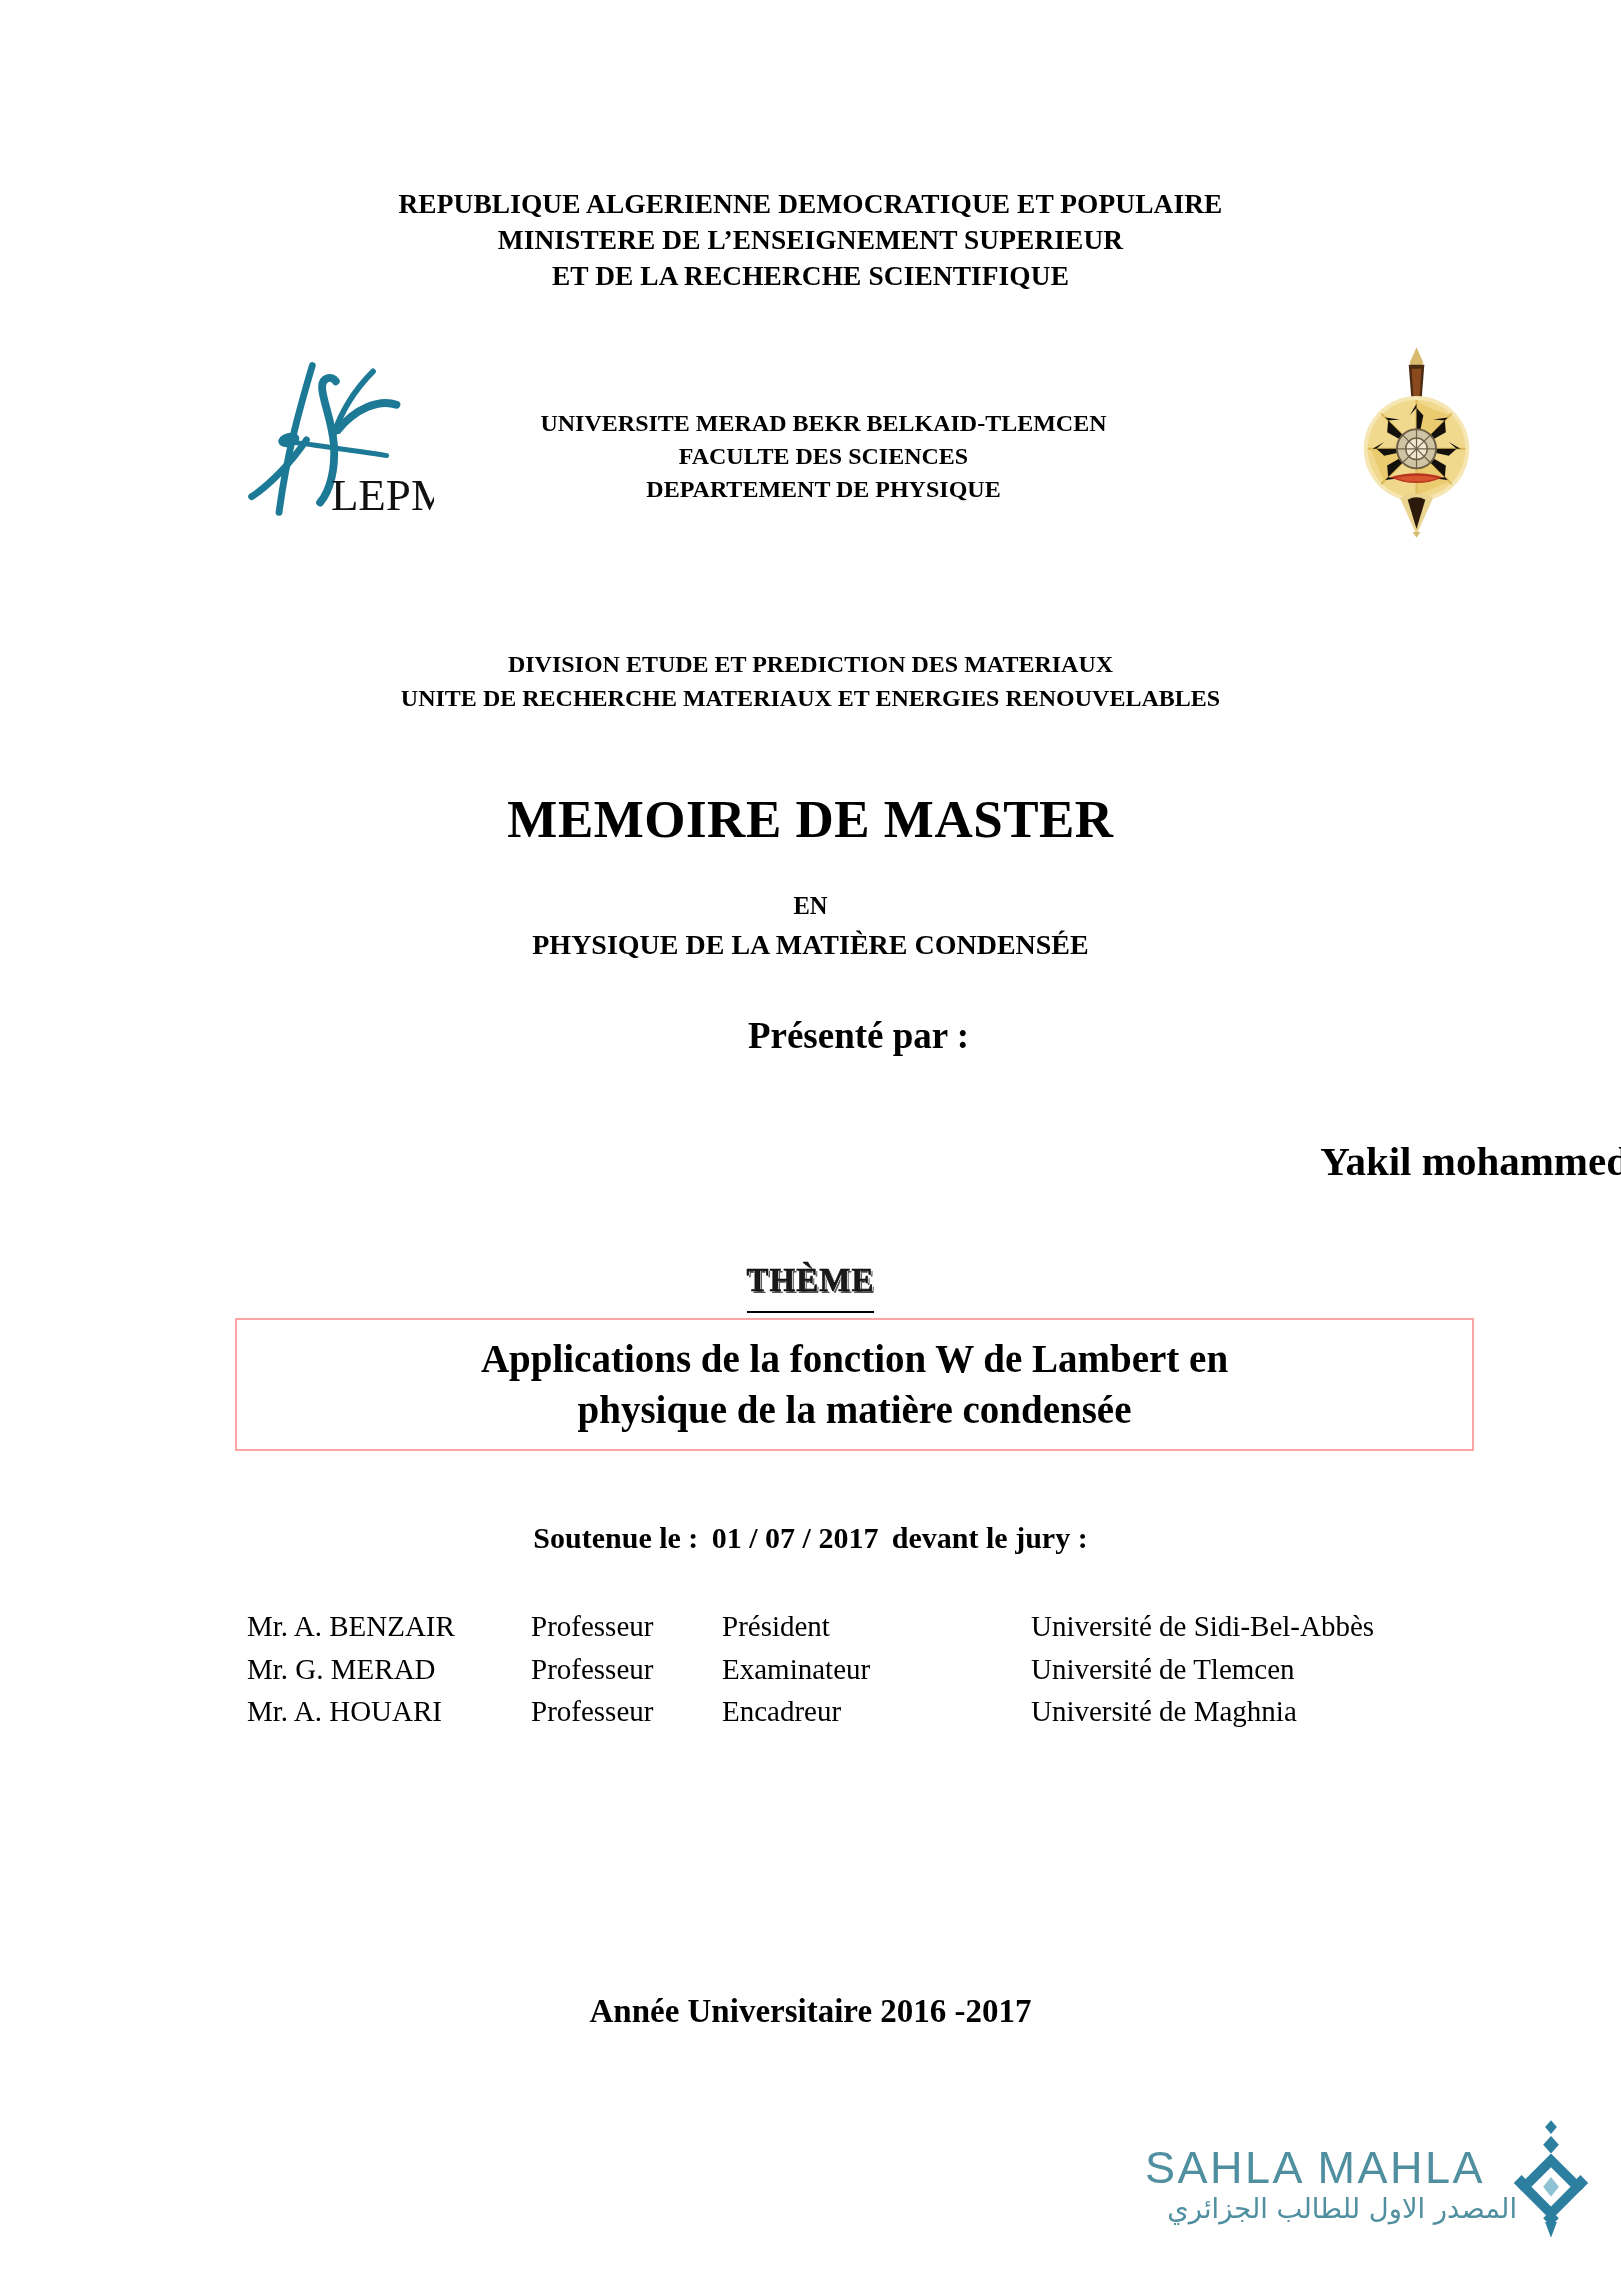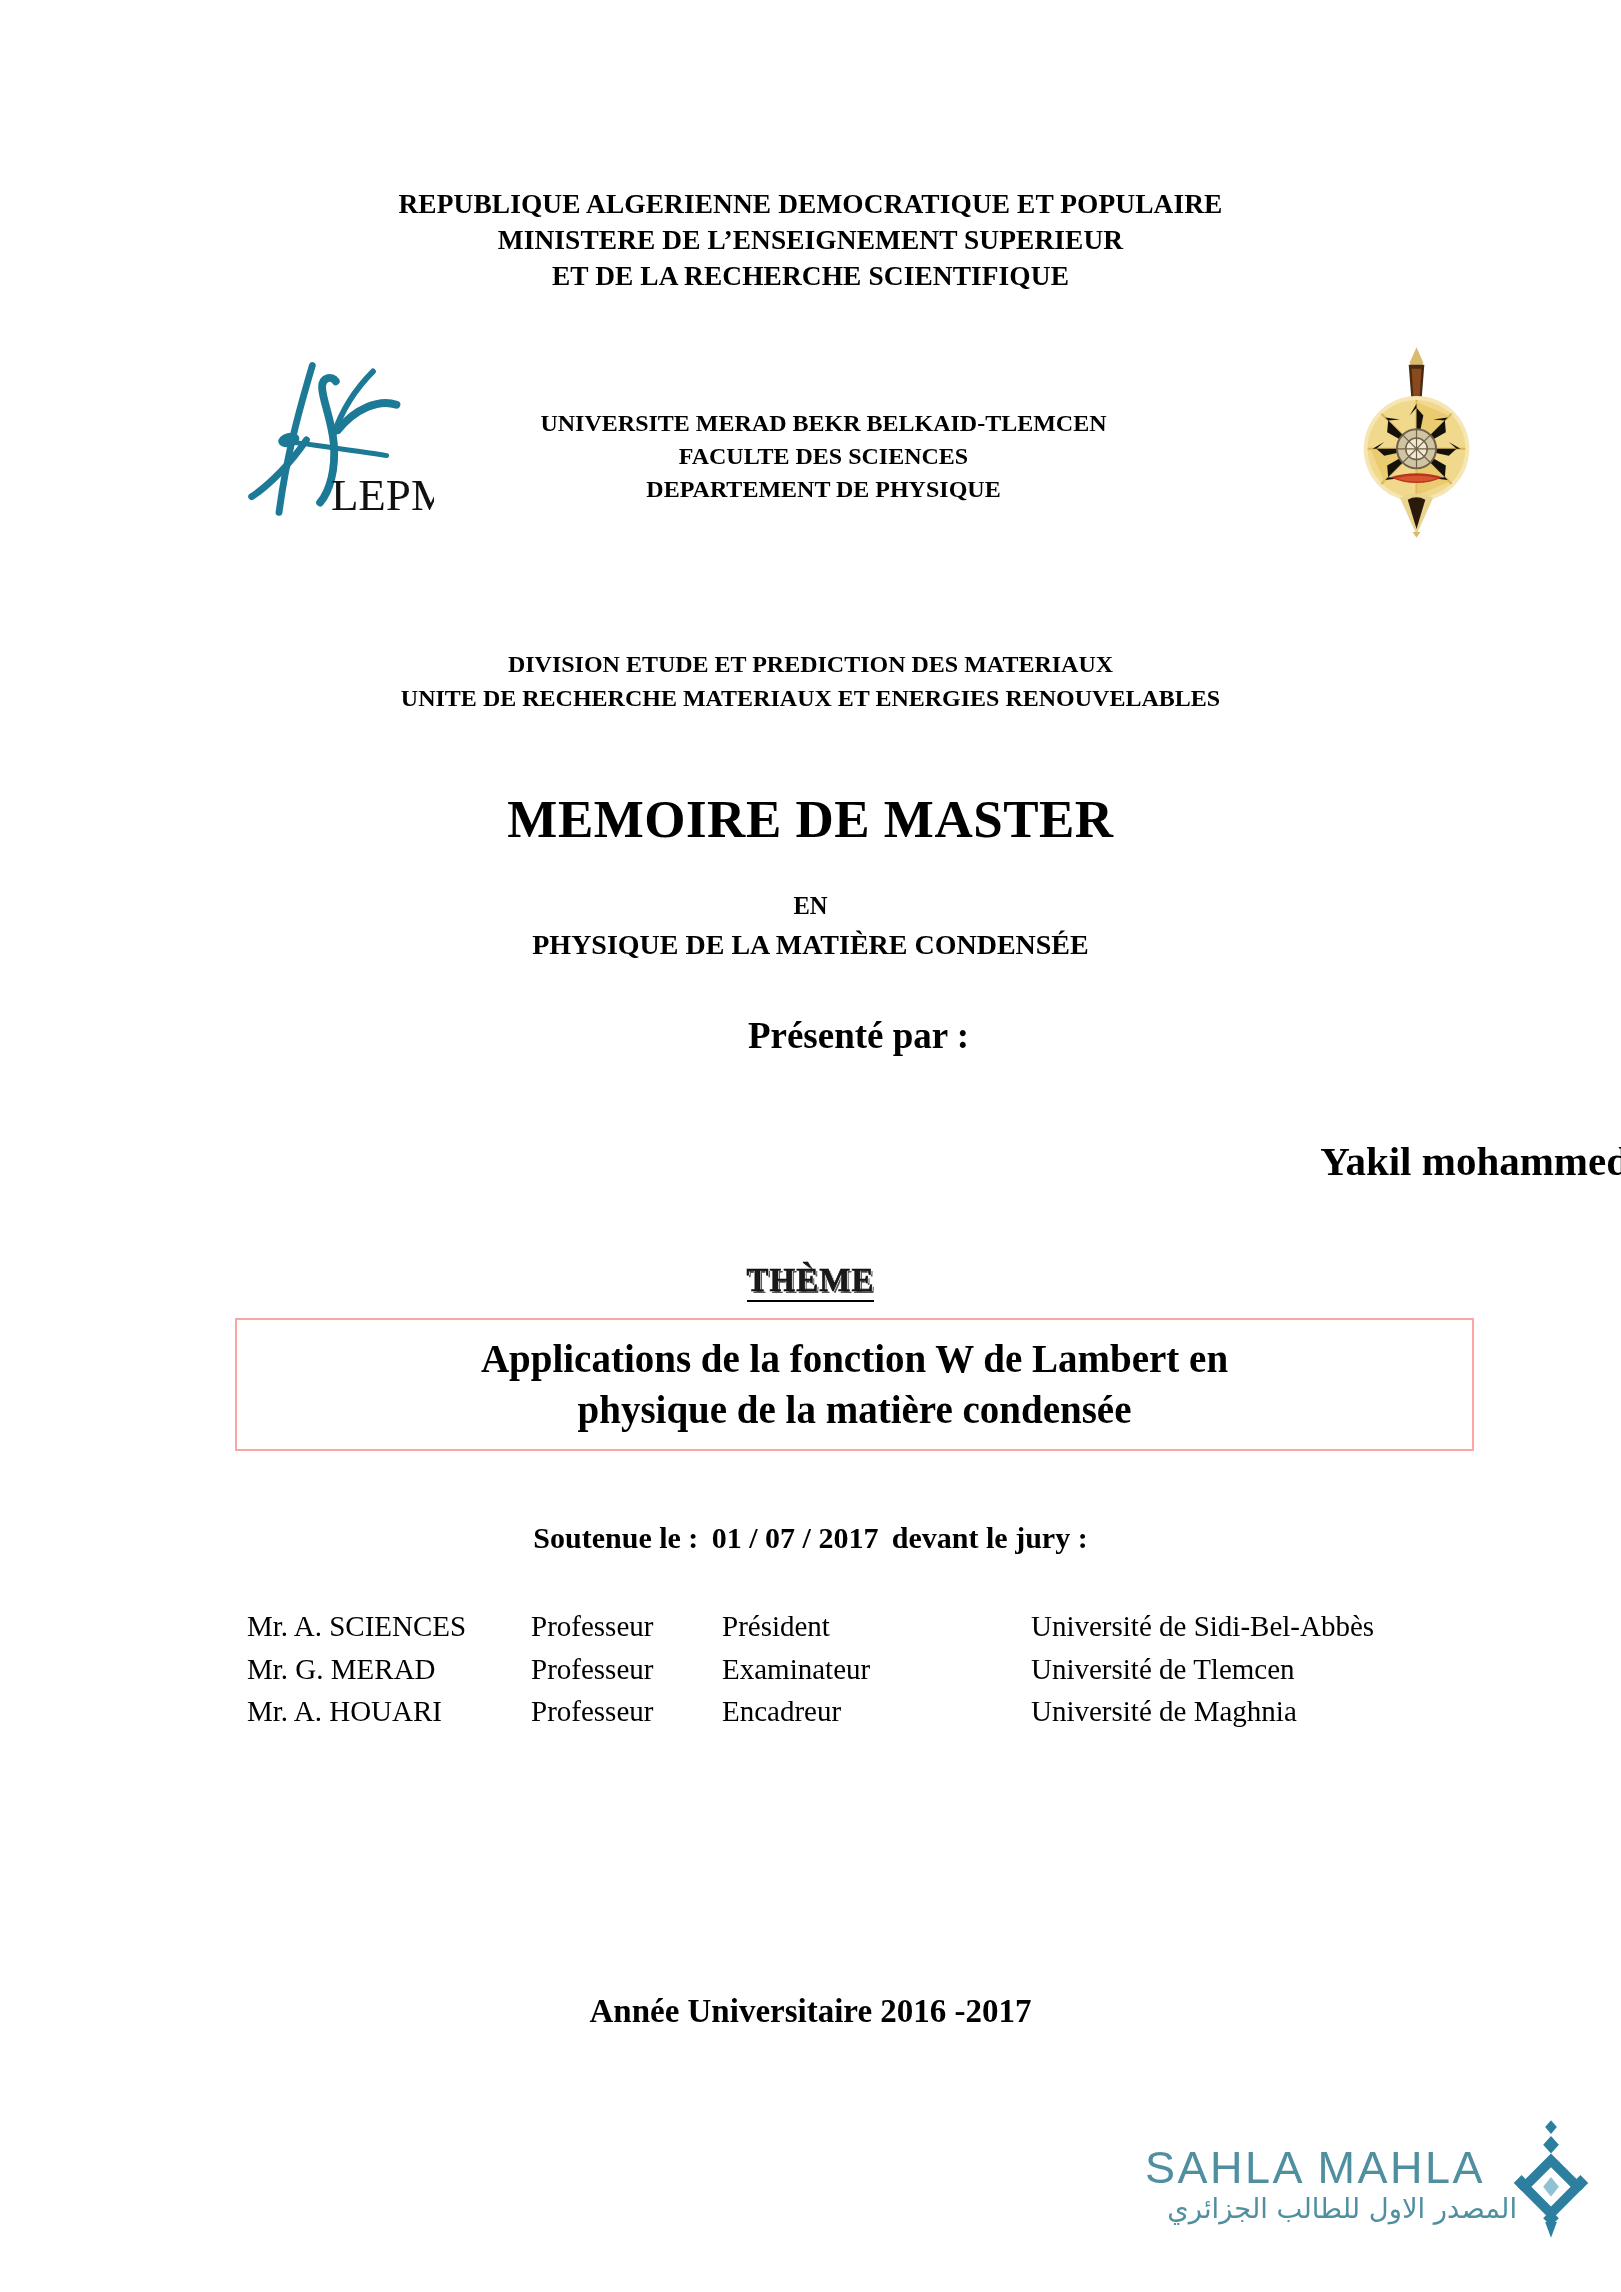--- a/index.html
+++ b/index.html
@@ -147,21 +147,21 @@
     color: #1a1a1a;
     text-shadow:
        1px 0 0 #ffffff,
       -1px 0 0 #ffffff,
        2px 2px 0 #555555;
     -webkit-text-stroke: 0.6px #000000;
   }
   .theme-label .inner {
     display: inline-block;
     border-bottom: 2px solid #000000;
-    padding-bottom: 1px;
+    padding-bottom: 12px;
   }
 
   .theme-box {
     position: absolute;
     left: 235px;
     top: 1318px;
     width: 1239px;
     height: 133px;
     border: 2px solid #fca5a5;
     box-sizing: border-box;
@@ -381,21 +381,21 @@
 
   <div class="defense-line">
     <span>Soutenue le :</span>
     <span class="date">01 / 07 / 2017</span>
     <span>devant le jury :</span>
   </div>
 
   <table class="jury-table">
     <tbody>
       <tr>
-        <td class="col-name">Mr. A. SCIENCES</td>
+        <td class="col-name">Mr. A. BENZAIR</td>
         <td class="col-grade">Professeur</td>
         <td class="col-role">Président</td>
         <td class="col-university">Université de Sidi-Bel-Abbès</td>
       </tr>
       <tr>
         <td class="col-name">Mr. G. MERAD</td>
         <td class="col-grade">Professeur</td>
         <td class="col-role">Examinateur</td>
         <td class="col-university">Université de Tlemcen</td>
       </tr>

